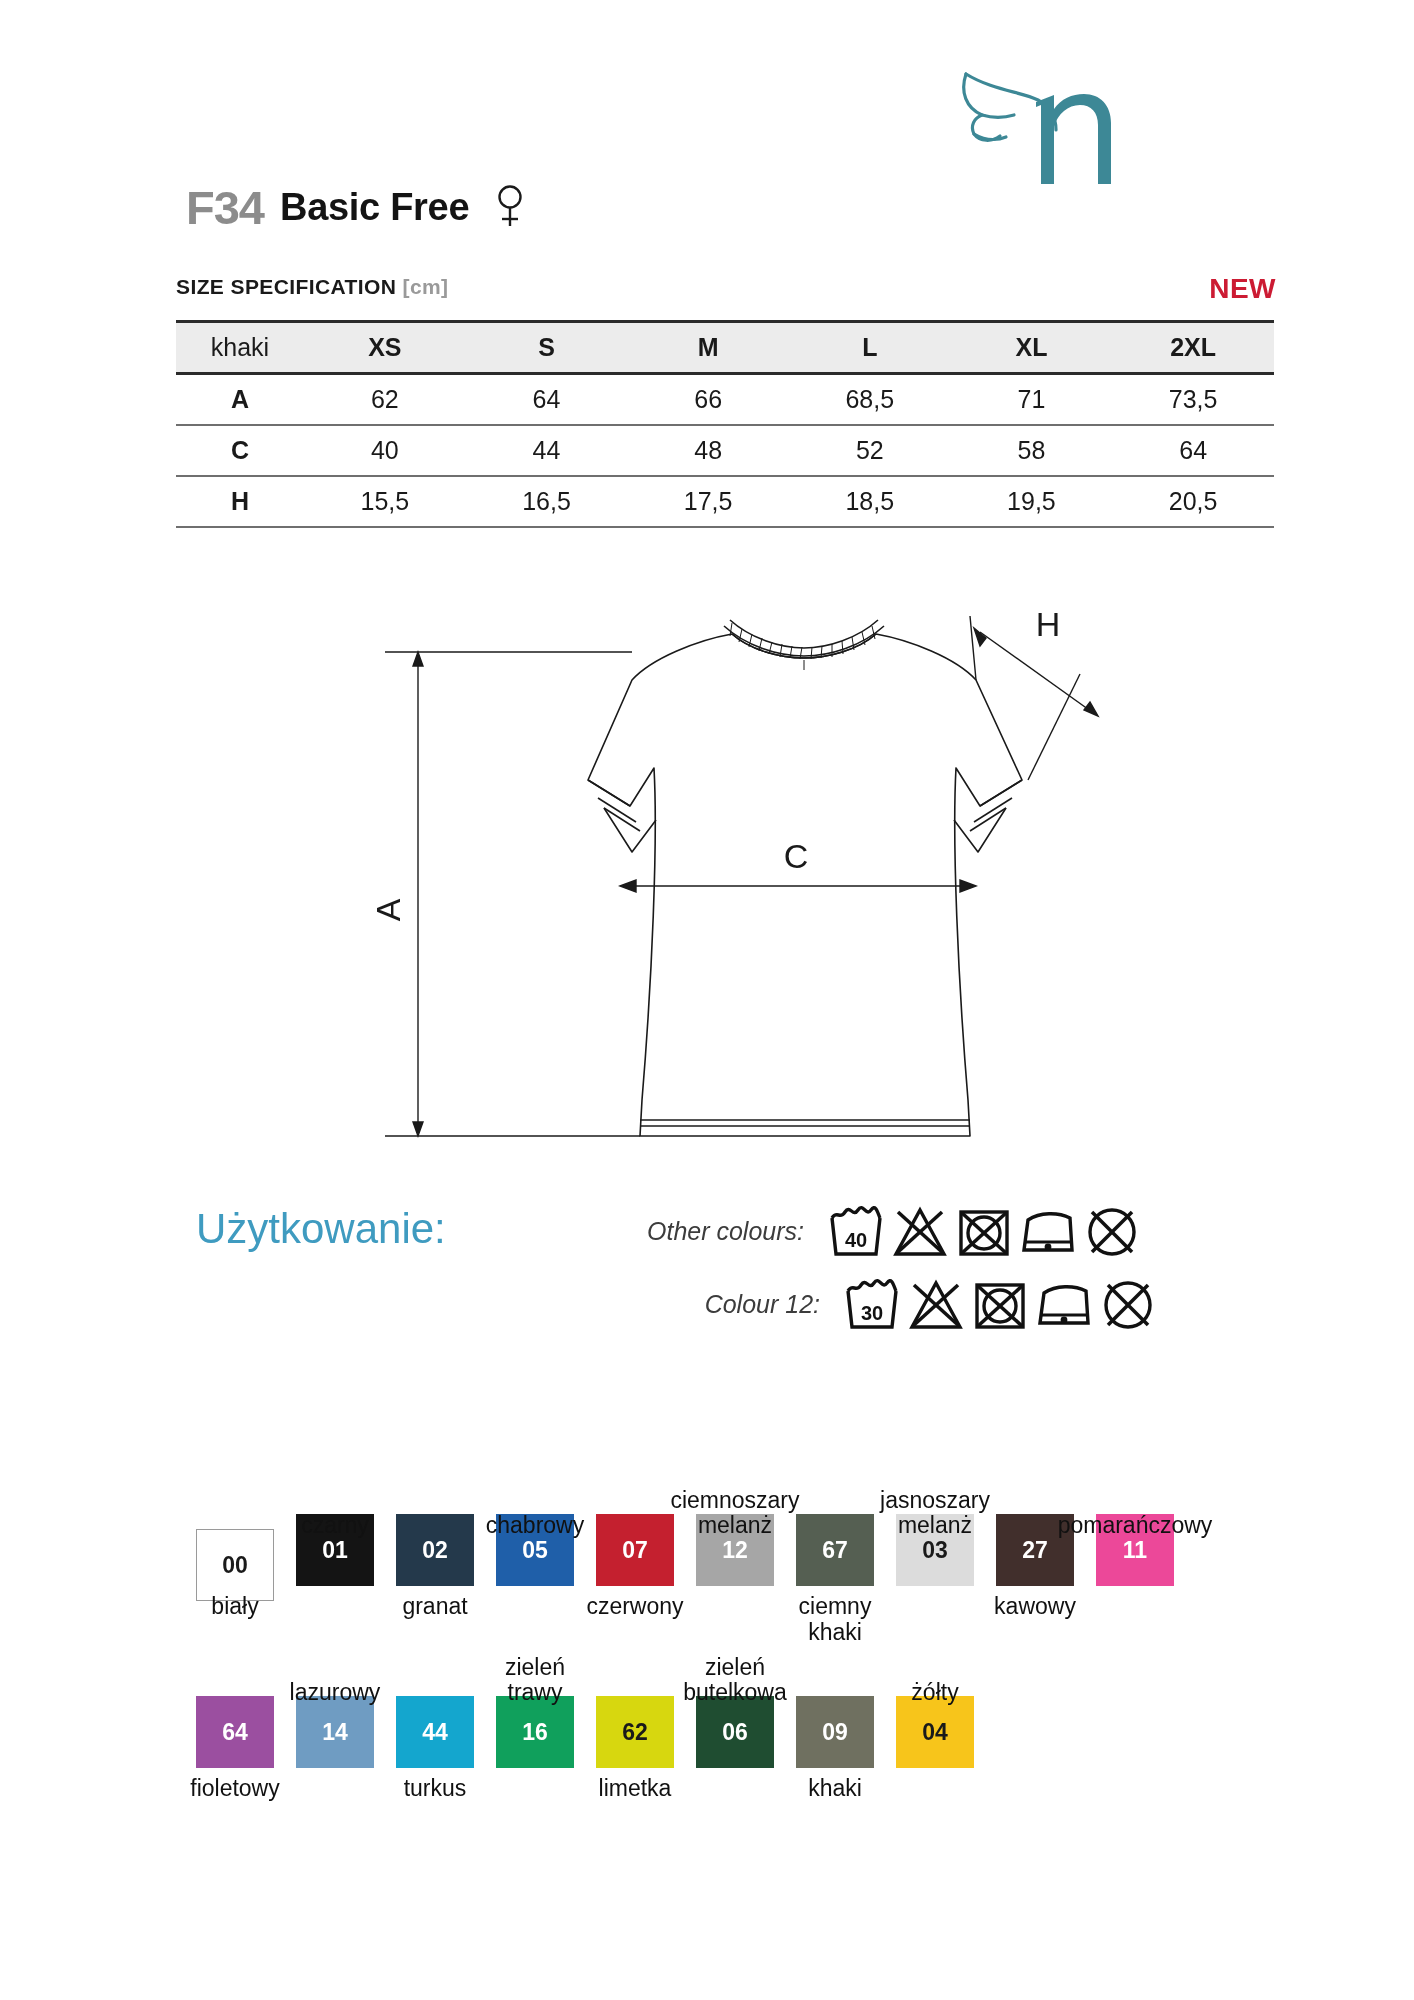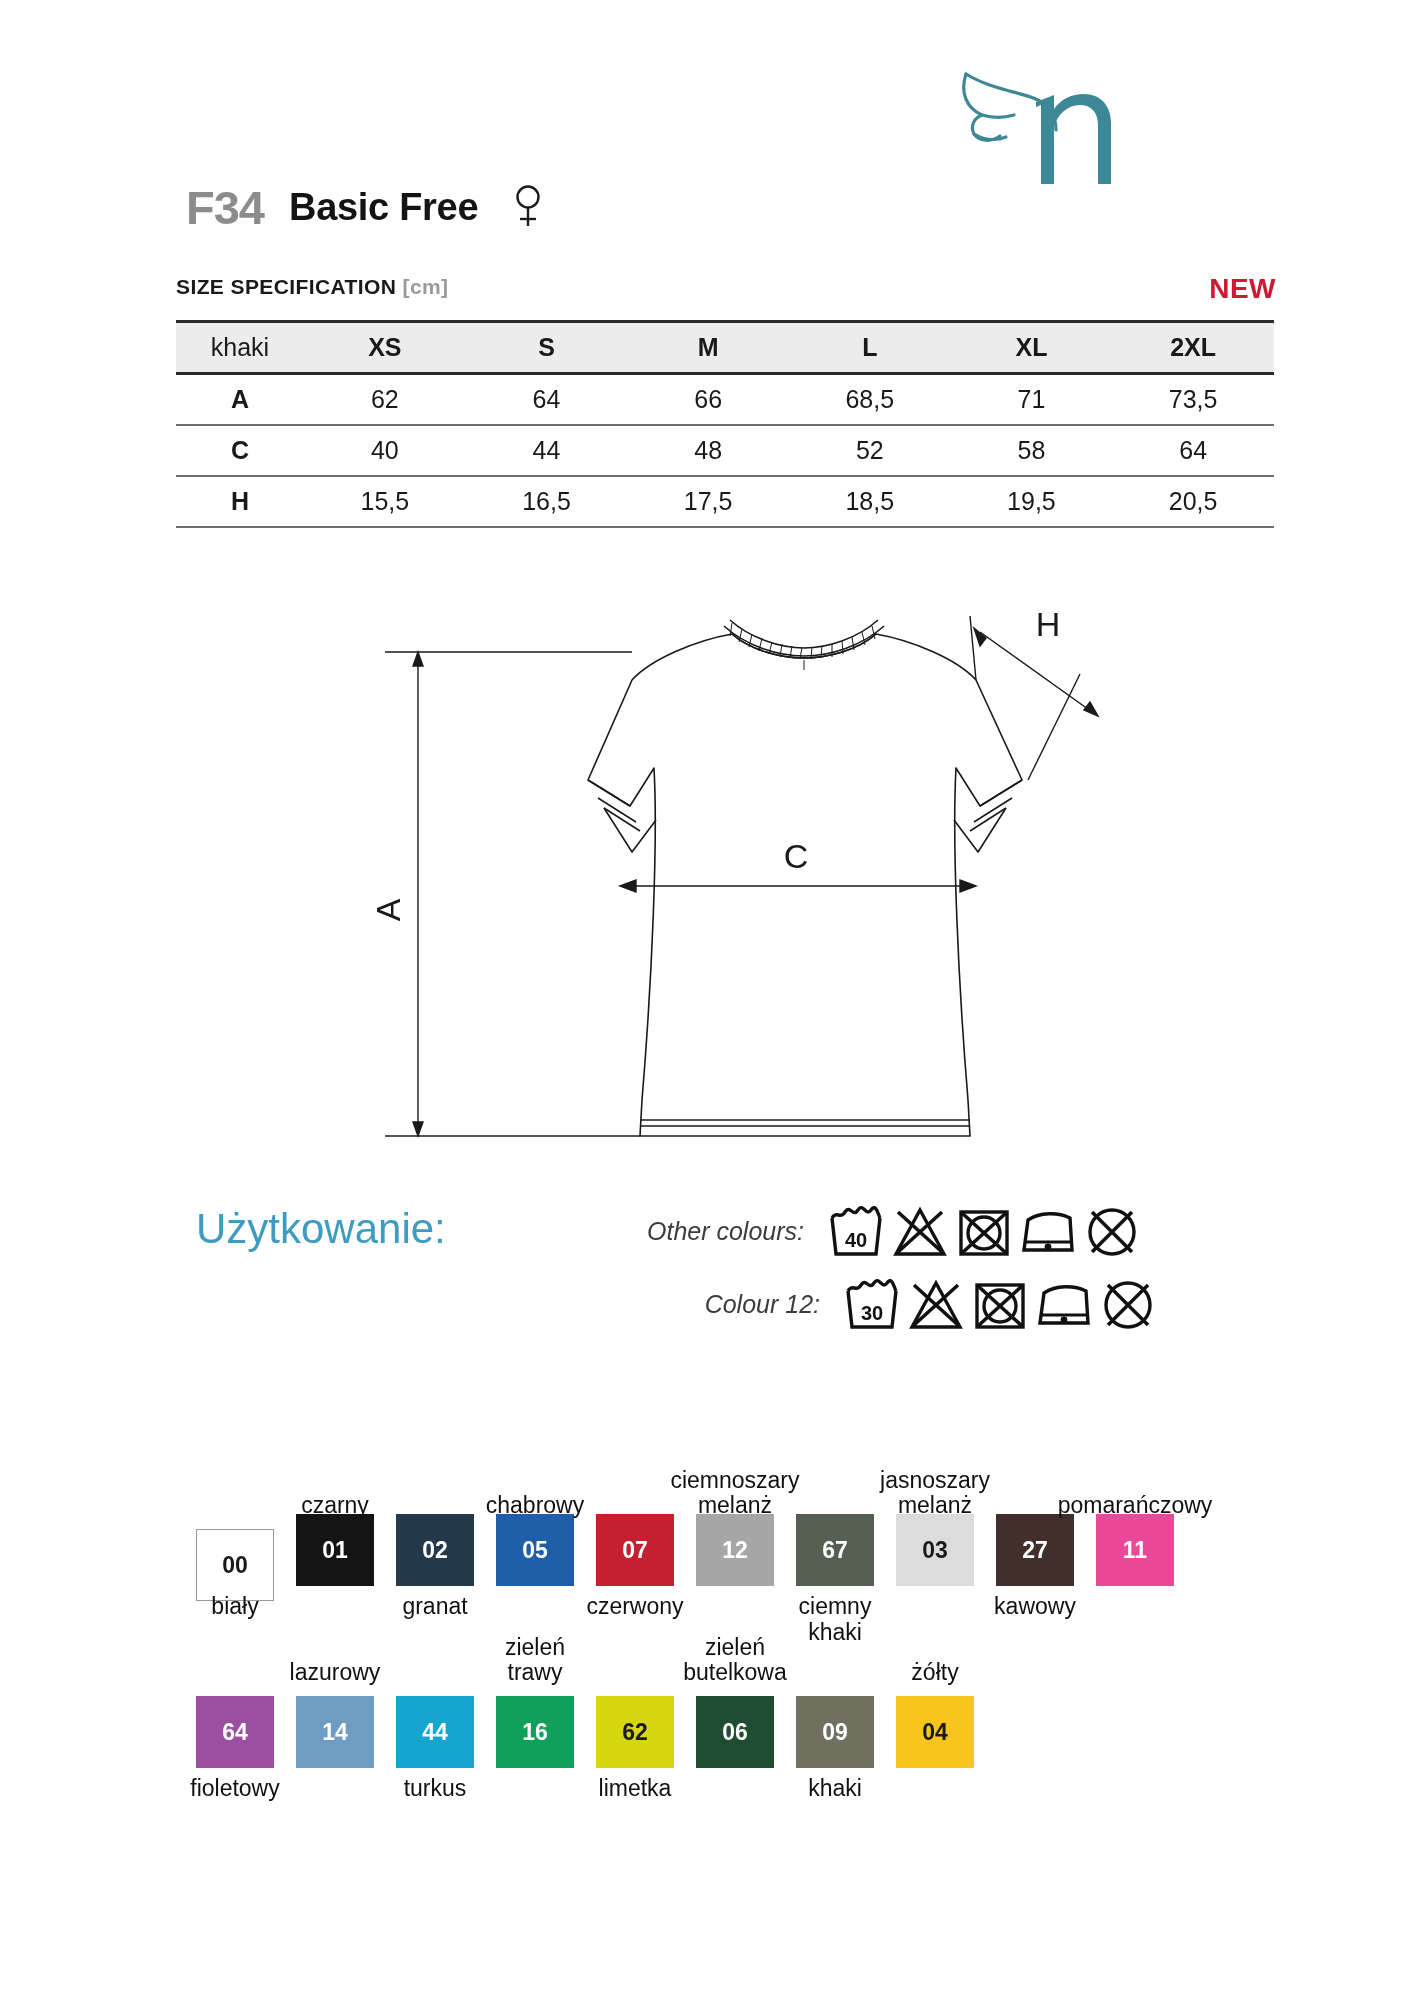--- a/index.html
+++ b/index.html
@@ -2,21 +2,21 @@
 <html><head>
 <meta charset="utf-8">
 <style>
   html,body{margin:0;padding:0;background:#fff;}
   body{width:1414px;height:2000px;font-family:"Liberation Sans",sans-serif;color:#1a1a1a;position:relative;overflow:hidden;}
   .page{position:relative;width:1414px;height:2000px;}
 
   
   .hdr-title{position:absolute;left:186px;top:78px;font-size:44px;color:#3f9bc0;letter-spacing:.2px;font-weight:400;}
   .logo{position:absolute;left:930px;top:52px;width:190px;height:140px;}
-  .prod-line{position:absolute;left:186px;top:180px;display:flex;align-items:center;gap:25px;}
+  .prod-line{position:absolute;left:186px;top:180px;display:flex;align-items:center;gap:16px;}
   .prod-code{font-size:47px;font-weight:bold;color:#8c8c8c;letter-spacing:-1px;}
   .prod-name{font-size:38px;font-weight:bold;color:#141414;letter-spacing:-.3px;}
   .gender-ico{margin-left:12px;}
 
   
   .spec-head{position:absolute;left:176px;top:275px;font-size:21px;font-weight:bold;letter-spacing:.4px;}
   .spec-head .unit{color:#9a9a9a;font-weight:bold;}
   .new-badge{position:absolute;right:138px;top:273px;font-size:28px;font-weight:bold;color:#cc1b33;letter-spacing:.5px;}
   table.spec{position:absolute;left:176px;top:320px;width:1098px;border-collapse:collapse;}
   table.spec th,table.spec td{text-align:center;font-size:25px;padding:0;height:49px;}
@@ -39,21 +39,21 @@
   .care-icons{display:flex;gap:4px;}
 
   
   .col-title{position:absolute;left:190px;top:1390px;font-size:42px;color:#3f9bc0;}
   .swatch-row{position:absolute;display:flex;}
   .cell{position:relative;width:78px;}
   .gap{width:22px;}
   .sw{width:78px;height:72px;display:flex;align-items:center;justify-content:center;font-size:23px;font-weight:bold;}
   .sw.outlined{border:1.5px solid #9a9a9a;box-sizing:border-box;}
   .lab{position:absolute;left:50%;transform:translateX(-50%);width:230px;text-align:center;font-size:23px;color:#111;line-height:1.12;white-space:pre-line;}
-  .lab.above{bottom:82px;margin-top:8px;}
+  .lab.above{bottom:62px;margin-top:8px;}
   .lab.below{top:80px;}
   .melange{background-image:repeating-linear-gradient(97deg,rgba(255,255,255,.55) 0 1px,rgba(0,0,0,.07) 1px 3px),repeating-linear-gradient(3deg,rgba(0,0,0,.05) 0 2px,rgba(255,255,255,.25) 2px 4px);}
 </style>
 </head>
 <body>
 
 <div class="page">
 
 
   <div class="logo">

